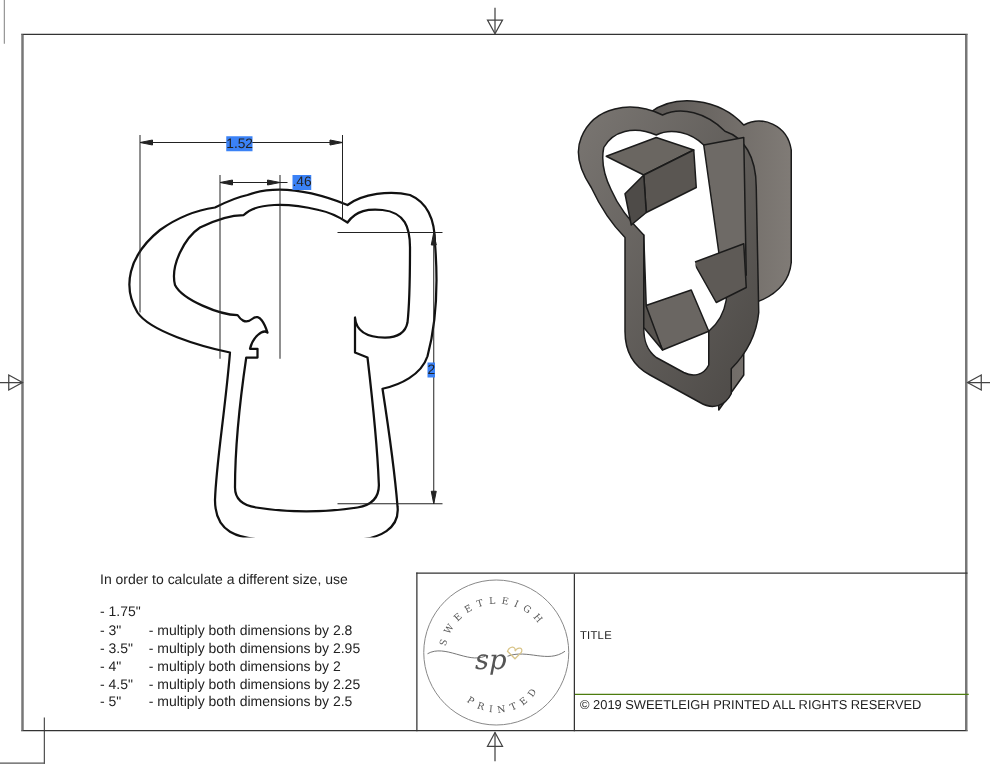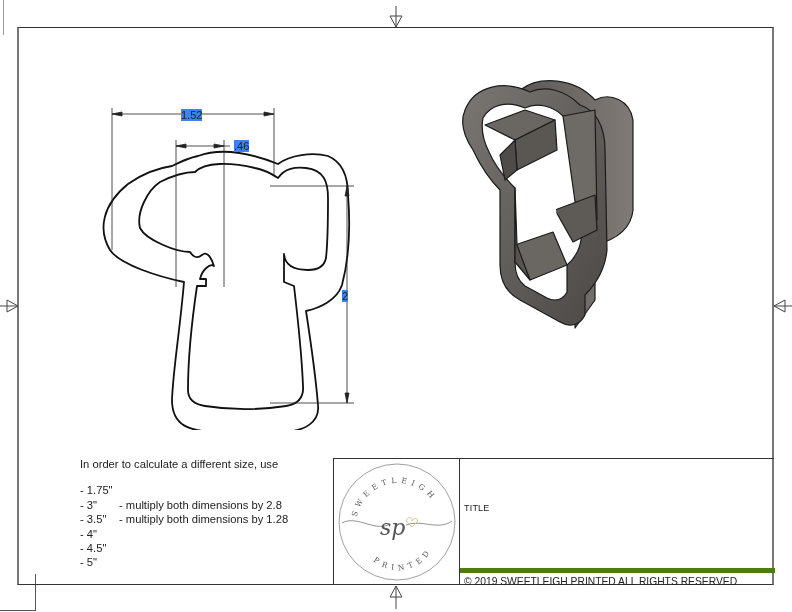--- a/index.html
+++ b/index.html
@@ -14,22 +14,22 @@
            border-right:1px solid #555; border-bottom:1px solid #555; box-sizing:border-box; }
   .notes { position:absolute; left:54px; top:457px; font-size:11.2px; line-height:14.4px; color:#222;margin-left:26px; }
   .notes .intro { margin-bottom: 12px; }
   .notes .row { display:flex; white-space:nowrap; }
   .notes .size { width: 39px; }
   .title-block { position:absolute; left:333px; top:458px; width:441px; height:127px;
            border-top:1px solid #333; border-left:1px solid #333; box-sizing:border-box; }
   .logo-cell { position:absolute; left:0; top:0; width:126px; height:126px; border-right:1px solid #333; box-sizing:border-box; }
   .title-label { position:absolute; left:130px; top:8px; font-size:9px; color:#222; letter-spacing:0.2px;margin-top:36px; }
   .title-value { position:absolute; left:129px; top:18px; font-size:22px; color:#111; }
-  .copyright-row { position:absolute; left:126px; top:109px; width:315px; height:19px;
-           border-top:5px solid #4d7c0f; box-sizing:border-box; }
+  .copyright-row { position:absolute; left:126px; top:96px; width:315px; height:19px;
+           border-top:1px solid #4d7c0f; box-sizing:border-box; }
   .copyright { position:absolute; left:4px; top:3px; font-size:10.3px; color:#222; white-space:nowrap; }
   .dim-label { position:absolute; font-size:11px; background:#3b82f6; color:#222; line-height:12px; }
 </style>
 </head>
 <body>
 
 <div class="outer-corner-tl"></div>
 <div class="outer-corner-bl"></div>
 
 <div class="frame"></div>
@@ -160,30 +160,33 @@
   </div>
   <div class="row">
     <span class="size">- 1.75"</span>
   </div>
   <div class="row">
     <span class="size">- 3"</span>
     <span>- multiply both dimensions by 2.8</span>
   </div>
   <div class="row">
     <span class="size">- 3.5"</span>
-    <span>- multiply both dimensions by 1.28</span>
+    <span>- multiply both dimensions by 2.95</span>
   </div>
   <div class="row">
     <span class="size">- 4"</span>
+    <span>- multiply both dimensions by 2</span>
   </div>
   <div class="row">
     <span class="size">- 4.5"</span>
+    <span>- multiply both dimensions by 2.25</span>
   </div>
   <div class="row">
     <span class="size">- 5"</span>
+    <span>- multiply both dimensions by 2.5</span>
   </div>
 </div>
 
 <div class="title-block">
   <div class="logo-cell">
     <svg width="125" height="126">
       <defs>
         <path id="arcTop" d="M 22 66 A 42 42 0 0 1 106 66"></path>
         <path id="arcBot" d="M 30 90 A 38 38 0 0 0 98 90"></path>
       </defs>

